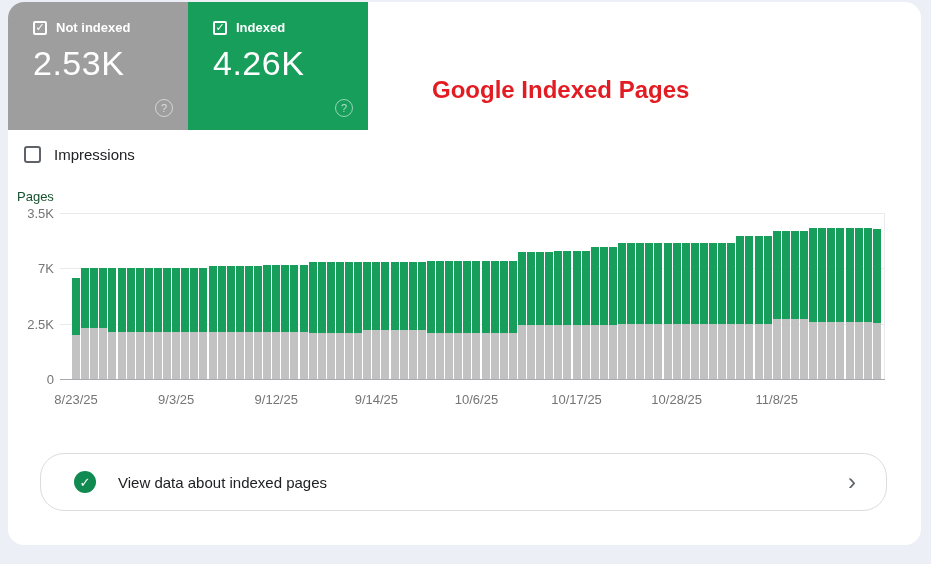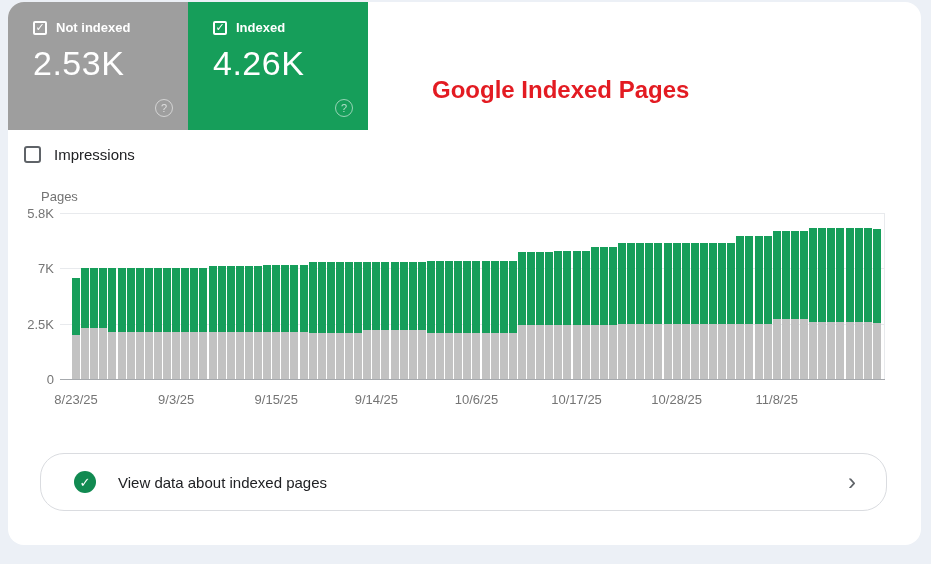--- a/index.html
+++ b/index.html
@@ -25,21 +25,21 @@
 
   .annotation{position:absolute;left:424px;top:46px;font-size:24px;font-weight:bold;color:#e31b22;margin-top:28px;}
 
   
   .impressions{position:absolute;left:16px;top:144px;display:flex;align-items:center;gap:13px;
         font-size:15px;color:#202124;cursor:pointer;}
   .cb-plain{width:17px;height:17px;border:2px solid #5f6368;border-radius:3px;background:#fff;}
 
   
   .chart{position:absolute;left:0;top:0;width:913px;height:420px;}
-  .ylabel{position:absolute;left:33px;top:187px;font-size:13px;color:#737373;}
+  .ylabel{position:absolute;left:9px;top:187px;font-size:13px;color:#14532d;}
   .ytick{position:absolute;left:0;width:46px;text-align:right;font-size:13px;color:#757575;}
   .gridline{position:absolute;height:1px;background:#e8eaed;}
   .baseline{position:absolute;height:1px;background:#a6a9ad;}
   .rightline{position:absolute;width:1px;background:#e8eaed;}
   .bar{position:absolute;display:flex;flex-direction:column;}
   .bar .seg-top{width:100%;}
   .bar .seg-bottom{width:100%;}
   .xtick{position:absolute;top:390px;width:70px;margin-left:-35px;text-align:center;
         font-size:13px;color:#757575;}
 
@@ -85,21 +85,21 @@
 
     <label class="impressions">
       <span class="cb cb-plain"></span>
       <span>Impressions</span>
     </label>
 
     <div class="chart">
       <div class="ylabel">Pages</div>
       <div id="grid">
           <div class="gridline" style="left: 52px; top: 211px; width: 825px;"></div>
-          <div class="ytick" style="top: 204px;">5.8K</div>
+          <div class="ytick" style="top: 204px;">3.5K</div>
           <div class="gridline" style="left: 52px; top: 266.333px; width: 825px;"></div>
           <div class="ytick" style="top: 259.333px;">7K</div>
           <div class="gridline" style="left: 52px; top: 321.667px; width: 825px;"></div>
           <div class="ytick" style="top: 314.667px;">2.5K</div>
           <div class="baseline" style="left: 52px; top: 377px; width: 825px;"></div>
           <div class="ytick" style="top: 370px;">0</div>
           <div class="rightline" style="left: 876px; top: 211px; height: 166px;"></div>
         </div>
       <div id="bars">
           <div class="bar" style="left: 64px; width: 8.1px; top: 276.293px; height: 100.707px;">
@@ -455,21 +455,21 @@
             <div class="seg-bottom" style="height: 57.104px; background: rgb(194, 194, 194);"></div>
           </div>
           <div class="bar" style="left: 864.8px; width: 8.1px; top: 226.715px; height: 150.285px;">
             <div class="seg-top" style="height: 94.288px; background: rgb(22, 158, 90);"></div>
             <div class="seg-bottom" style="height: 55.9973px; background: rgb(194, 194, 194);"></div>
           </div>
         </div>
       <div id="xlabels">
           <div class="xtick" style="left: 68.05px;">8/23/25</div>
           <div class="xtick" style="left: 168.15px;">9/3/25</div>
-          <div class="xtick" style="left: 268.25px;">9/15/25</div>
+          <div class="xtick" style="left: 268.25px;">9/12/25</div>
           <div class="xtick" style="left: 368.35px;">9/14/25</div>
           <div class="xtick" style="left: 468.45px;">10/6/25</div>
           <div class="xtick" style="left: 568.55px;">10/17/25</div>
           <div class="xtick" style="left: 668.65px;">10/28/25</div>
           <div class="xtick" style="left: 768.75px;">11/8/25</div>
         </div>
     </div>
 
     <div class="action-bar">
       <span class="check-circle">

